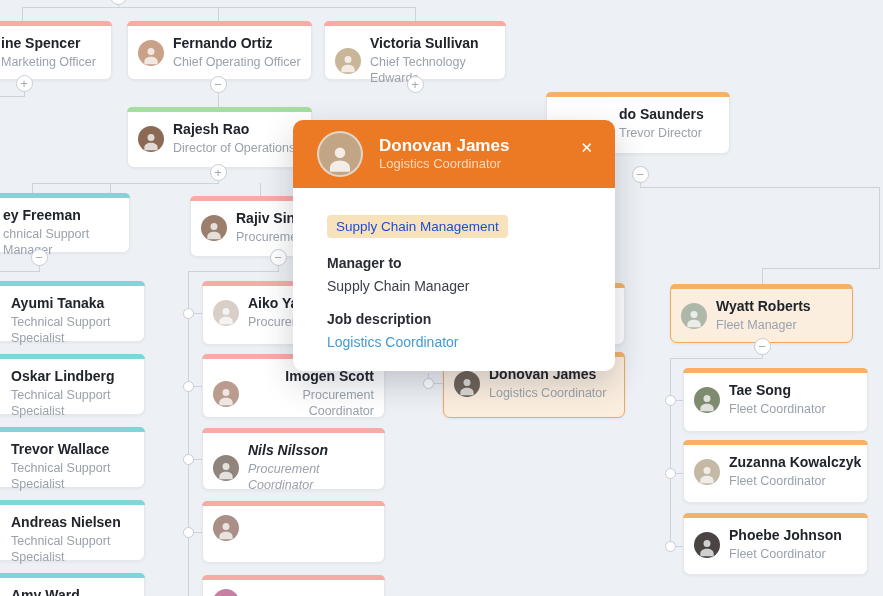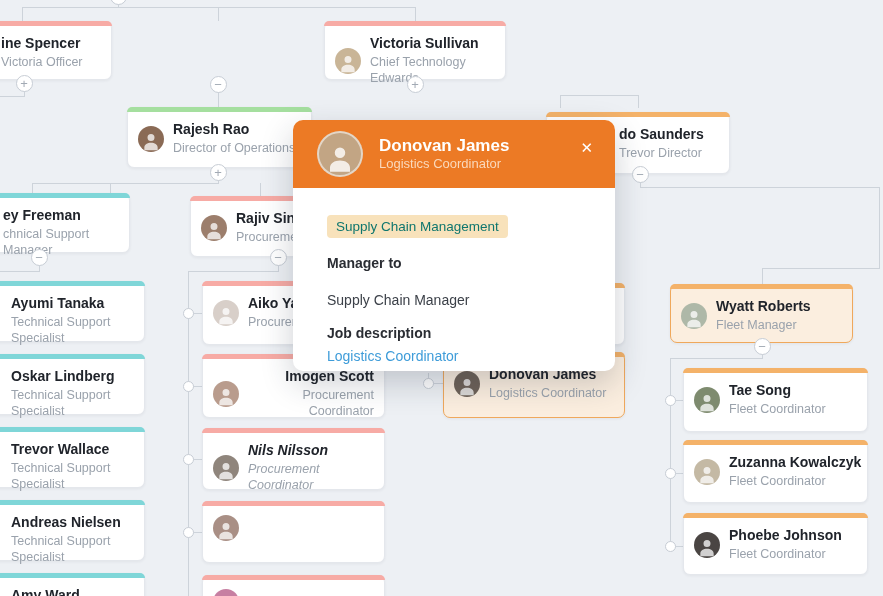--- a/index.html
+++ b/index.html
@@ -31,22 +31,22 @@
                 align-items:center;padding:0 24px 0 24px;box-sizing:border-box;gap:16px;}
   .popup-avatar{width:42px;height:42px;border-radius:50%;border:2px solid rgba(255,255,255,.55);
                 display:flex;align-items:center;justify-content:center;overflow:hidden;flex:0 0 auto;}
   .popup-avatar svg{width:30px;height:30px;fill:rgba(255,255,255,.8);margin-top:7px;}
   .popup-name{font-size:17px;font-weight:bold;color:#fff;line-height:1.25;}
   .popup-title{font-size:13px;color:#FAD9BC;line-height:1.3;}
   .popup-close{position:absolute;right:22px;top:20px;color:#fff;font-size:15px;cursor:pointer;
                line-height:1;}
   .popup-body{padding:20px 24px 0 34px;}
   .plabel{font-size:14px;font-weight:bold;color:#2A2D33;}
-  .pvalue{font-size:14px;color:#3C4149;margin-top:21px;}
-  .badge{display:inline-block;background:#F8E2BB;color:#0f766e;font-size:13.5px;
+  .pvalue{font-size:14px;color:#3C4149;margin-top:7px;}
+  .badge{display:inline-block;background:#F8E2BB;color:#1d4ed8;font-size:13.5px;
          border-radius:4px;padding:4px 9px;margin-top:7px;}
   .plink{font-size:14px;color:#3E9CD9;margin-top:7px;cursor:pointer;}
   .sect{margin-bottom:17px;}
 </style>
 </head>
 <body>
 
 <div id="canvas" style="background: rgb(237, 240, 244);">
 
   <div class="popup">
@@ -113,21 +113,35 @@
     <div class="ln" style="left: 675px; top: 400px; width: 9px; height: 1px;"></div>
     <div class="ln" style="left: 675px; top: 473px; width: 9px; height: 1px;"></div>
     <div class="ln" style="left: 675px; top: 546px; width: 9px; height: 1px;"></div>
     <div class="ln" style="left: 428px; top: 373px; width: 1px; height: 6px;"></div>
     <div class="ln" style="left: 433px; top: 383px; width: 11px; height: 1px;"></div>
     <div class="card" style="left: -70px; top: 21px; width: 182px; height: 59px;">
       <div class="accent" style="background: rgb(247, 171, 165);"></div>
       <div class="row" style="padding-left: 70px;">
         <div>
           <div class="nm">ine Spencer</div>
-          <div class="tt">Victoria Officer</div>
+          <div class="tt">Marketing Officer</div>
+        </div>
+      </div>
+    </div>
+    <div class="card" style="left: 127px; top: 21px; width: 185px; height: 59px;">
+      <div class="accent" style="background: rgb(247, 171, 165);"></div>
+      <div class="row">
+        <div class="avatar" style="background: rgb(201, 161, 137);">
+          <svg viewBox="0 0 24 24">
+            <path d="M12 12a4.2 4.2 0 1 0 0-8.4 4.2 4.2 0 0 0 0 8.4zm0 2c-4.3 0-8 2.2-8 5.8V23h16v-3.2c0-3.6-3.7-5.8-8-5.8z"></path>
+          </svg>
+        </div>
+        <div>
+          <div class="nm">Fernando Ortiz</div>
+          <div class="tt">Chief Operating Officer</div>
         </div>
       </div>
     </div>
     <div class="card" style="left: 324px; top: 21px; width: 182px; height: 59px;">
       <div class="accent" style="background: rgb(247, 171, 165);"></div>
       <div class="row">
         <div class="avatar" style="background: rgb(201, 181, 151);">
           <svg viewBox="0 0 24 24">
             <path d="M12 12a4.2 4.2 0 1 0 0-8.4 4.2 4.2 0 0 0 0 8.4zm0 2c-4.3 0-8 2.2-8 5.8V23h16v-3.2c0-3.6-3.7-5.8-8-5.8z"></path>
           </svg>
@@ -145,21 +159,21 @@
           <svg viewBox="0 0 24 24">
             <path d="M12 12a4.2 4.2 0 1 0 0-8.4 4.2 4.2 0 0 0 0 8.4zm0 2c-4.3 0-8 2.2-8 5.8V23h16v-3.2c0-3.6-3.7-5.8-8-5.8z"></path>
           </svg>
         </div>
         <div>
           <div class="nm">Rajesh Rao</div>
           <div class="tt">Director of Operations</div>
         </div>
       </div>
     </div>
-    <div class="card" style="left: 546px; top: 112px; width: 184px; height: 62px;">
+    <div class="card" style="left: 546px; top: 92px; width: 184px; height: 62px;">
       <div class="accent" style="background: rgb(244, 178, 105);"></div>
       <div class="row" style="padding-left: 72px;">
         <div>
           <div class="nm">do Saunders</div>
           <div class="tt">Trevor Director</div>
         </div>
       </div>
     </div>
     <div class="card" style="left: -55px; top: 193px; width: 185px; height: 60px;">
       <div class="accent" style="background: rgb(127, 214, 216);"></div>

